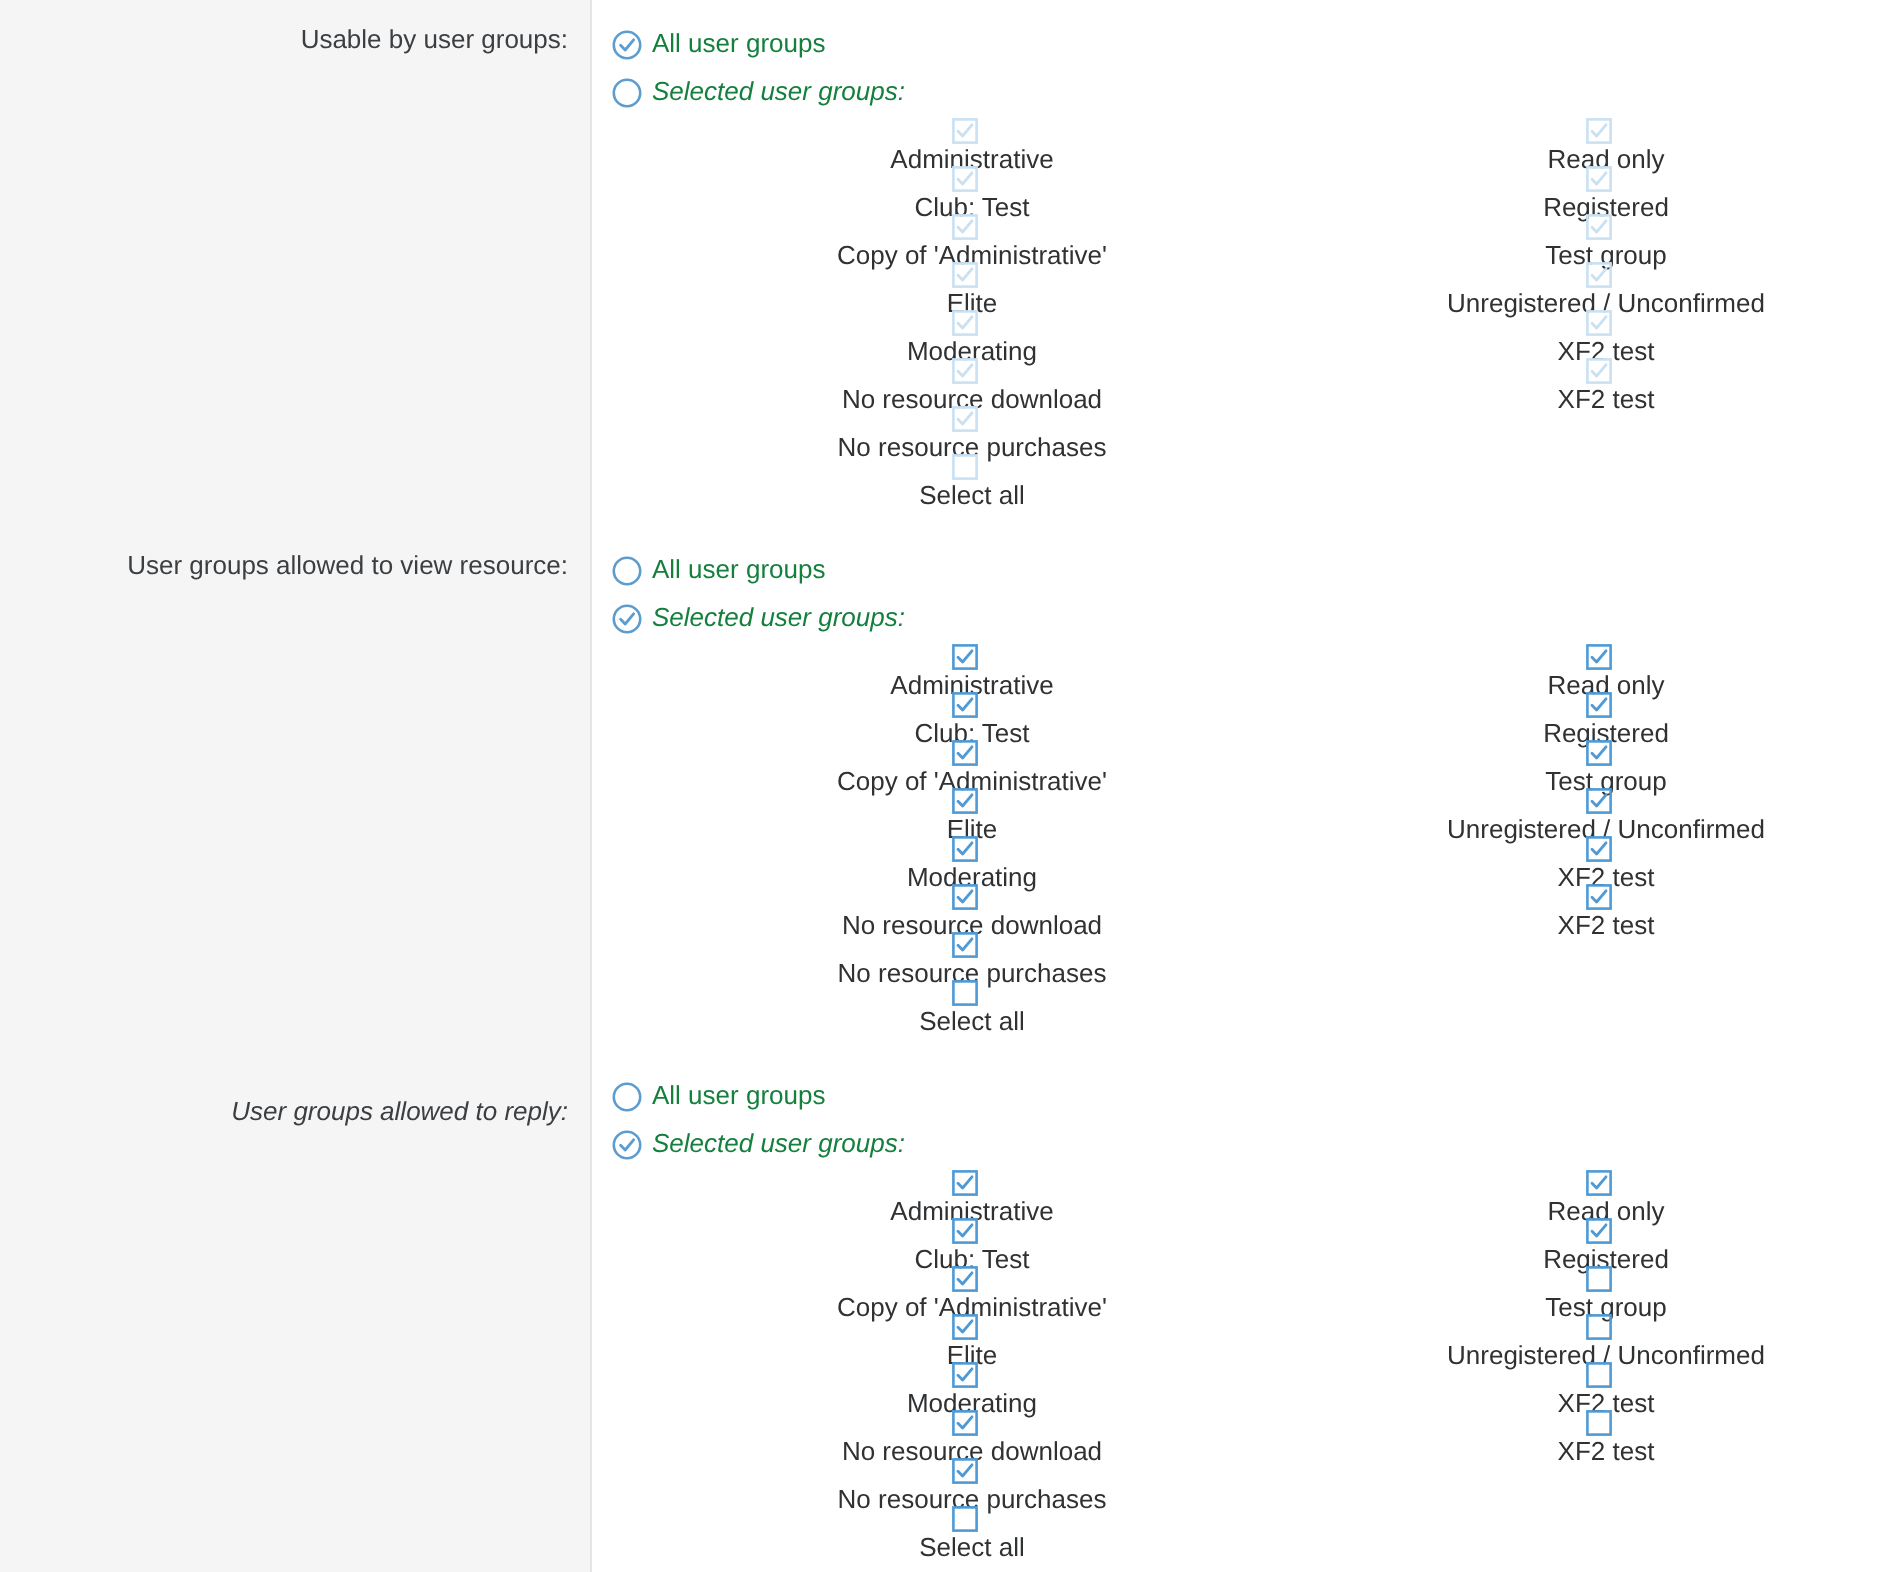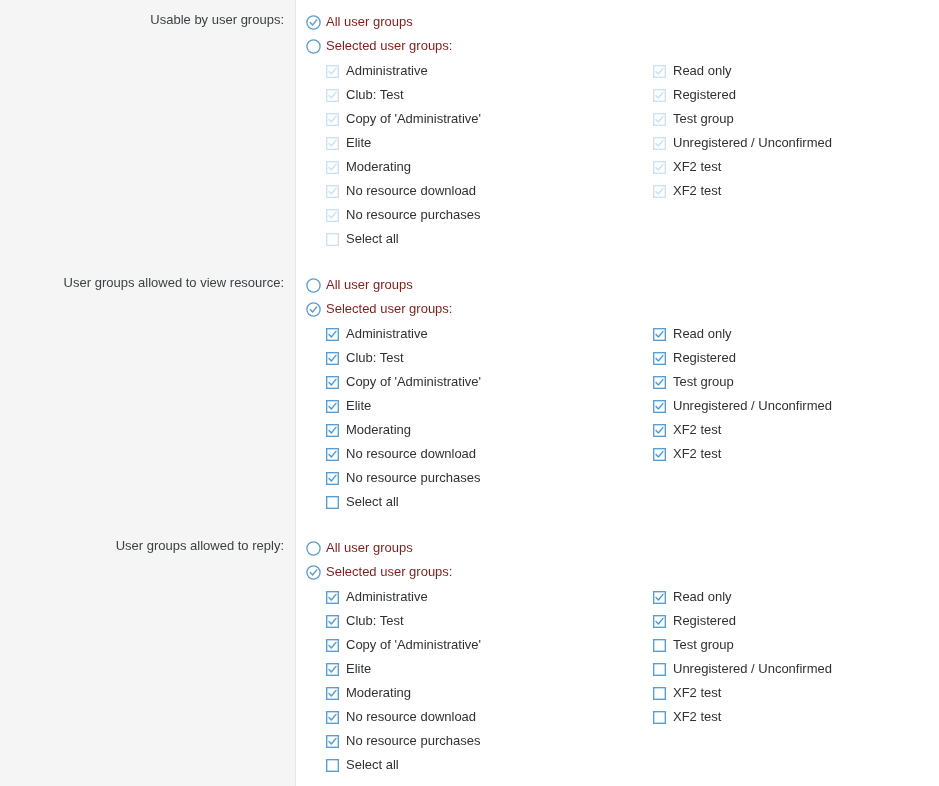--- a/index.html
+++ b/index.html
@@ -62,34 +62,34 @@
   }
 
   
   .radio-row {
     position: relative;
     height: 24px;
     display: flex;
     align-items: center;
     cursor: default;
   }
-  .radio-row + .radio-row { margin-top: 0; }
+  .radio-row + .radio-row { margin-top: 0; font-style: italic; }
 
   .radio-glyph {
     width: 15px;
     height: 15px;
     flex: 0 0 15px;
     position: relative;
     margin-right: 5px;
   }
   .radio-glyph svg { display: block; width: 15px; height: 15px; }
 
   .radio-label {
     font-size: 13px;
-    color: #7f1d1d;
+    color: #15803d;
     line-height: 16px;
     white-space: nowrap;
   }
 
   
   .cb-columns {
     position: relative;
     margin-top: 1px;
   }
   .cb-col {
@@ -97,20 +97,21 @@
     top: 0;
   }
   .cb-col.left  { left: 20px;  width: 320px; }
   .cb-col.right { left: 347px; width: 300px; }
 
   .cb-row {
     height: 24px;
     display: flex;
     align-items: center;
     white-space: nowrap;
+    flex-direction: column;
   }
 
   .cb-glyph {
     width: 13px;
     height: 13px;
     flex: 0 0 13px;
     margin-right: 7px;
     position: relative;
   }
   .cb-glyph svg { display: block; width: 13px; height: 13px; }
@@ -430,21 +431,21 @@
                     <path d="M3.0 6.6 L5.3 9.0 L10.0 3.4" fill="none" stroke="#4e9ad6" stroke-width="1.4" stroke-linecap="round" stroke-linejoin="round"></path>
                   </svg>
                 </span>
                 <span class="cb-label">XF2 test</span>
               </div>
             </div>
           </div>
         </div>
       </div>
       <div class="form-row" style="top: 536px; height: 242px;">
-        <div class="row-label" style="top: 2px;">User groups allowed to reply:</div>
+        <div class="row-label" style="top: 12px; font-style: italic;">User groups allowed to reply:</div>
         <div class="row-body">
           <div class="radio-row">
             <span class="radio-glyph">
               <svg viewBox="0 0 15 15" aria-hidden="true">
                 <circle cx="7.5" cy="7.5" r="6.6" fill="none" stroke="#5c9ccf" stroke-width="1.3"></circle>
               </svg>
             </span>
             <span class="radio-label">All user groups</span>
           </div>
           <div class="radio-row">

